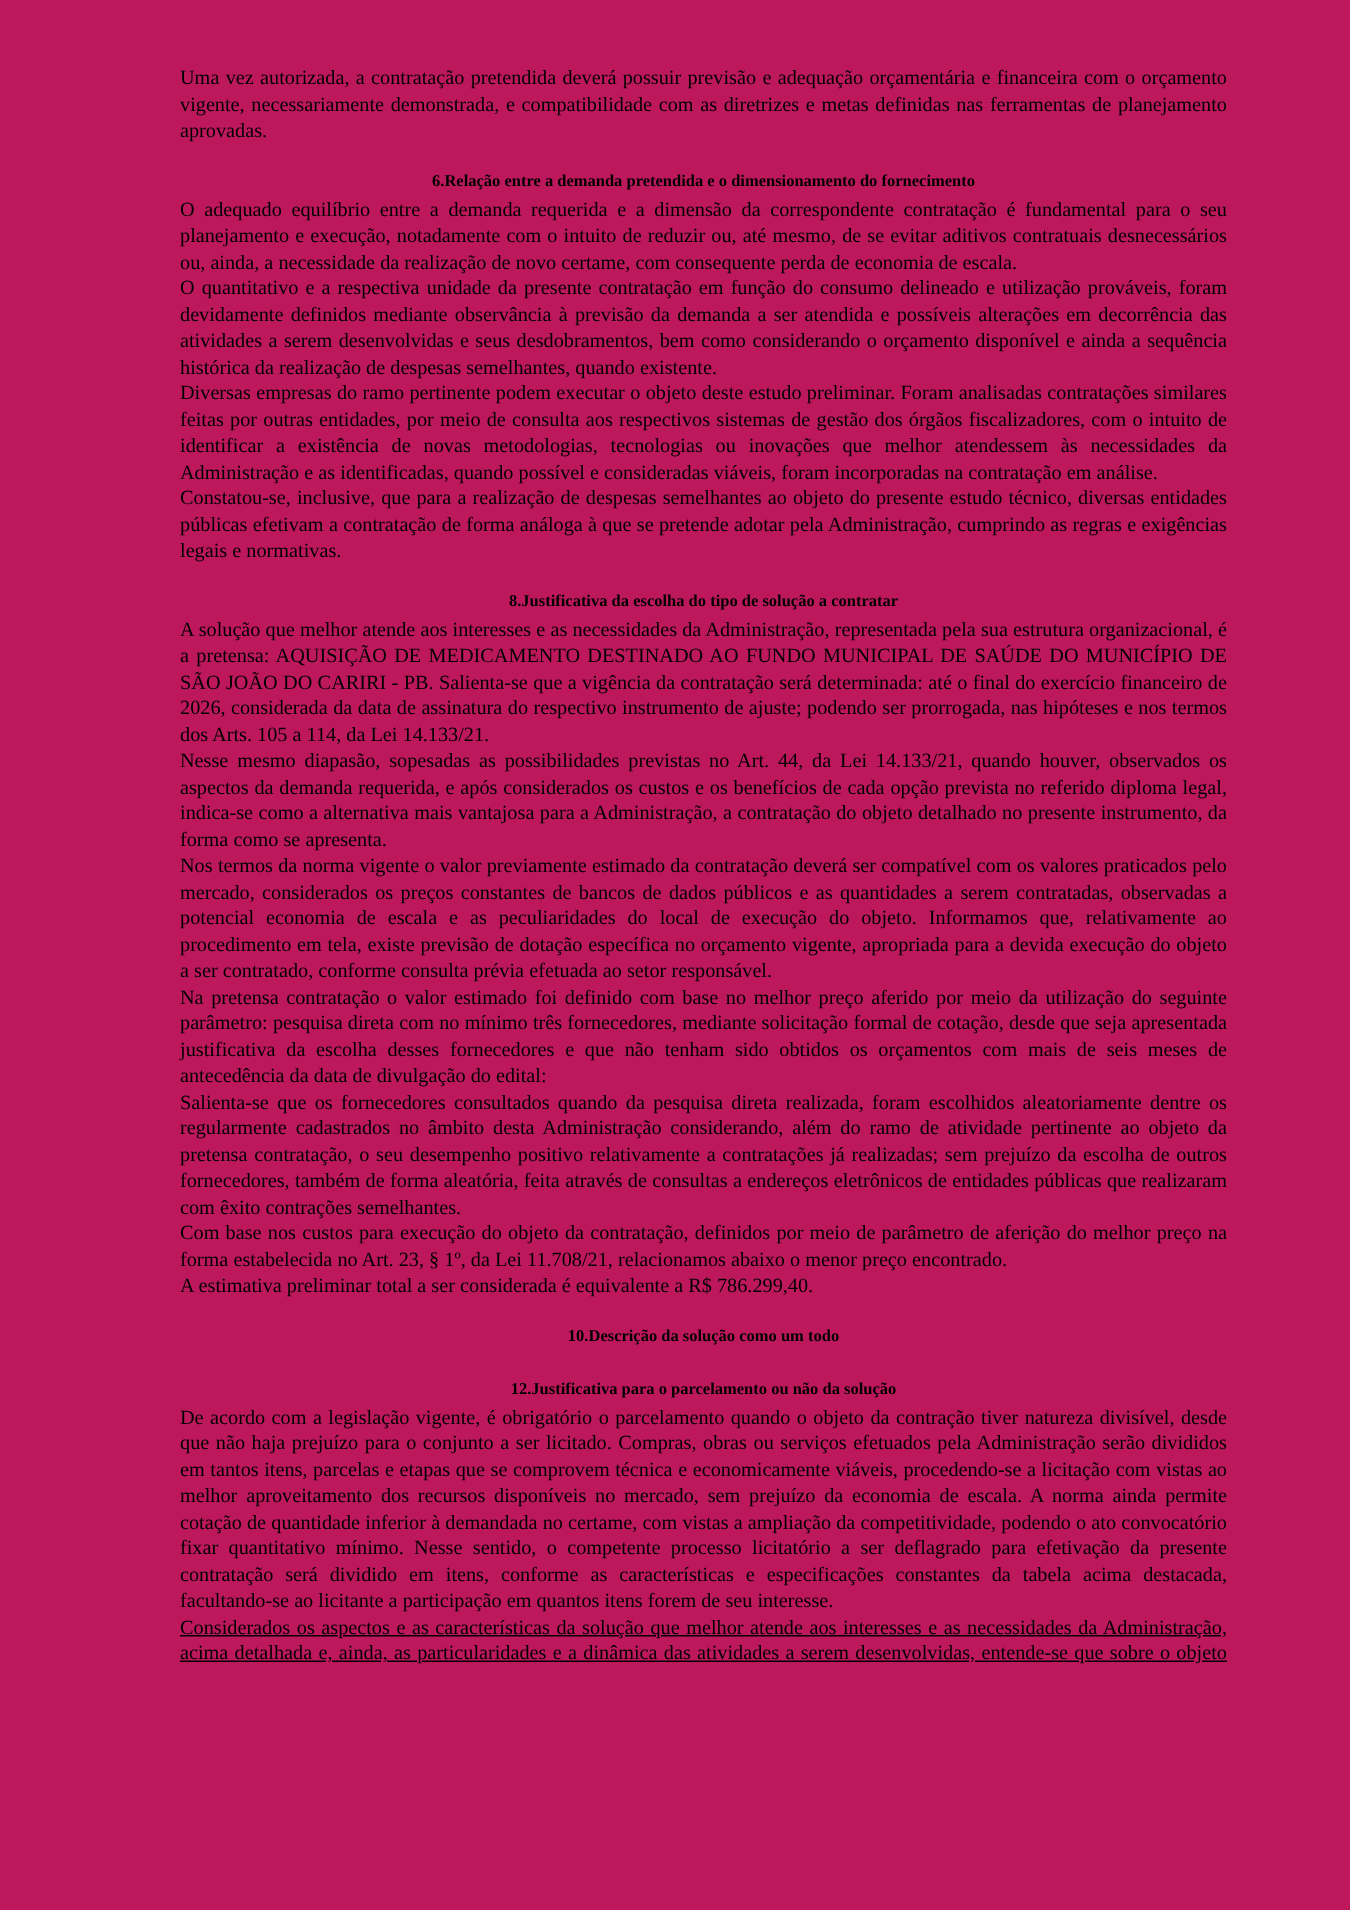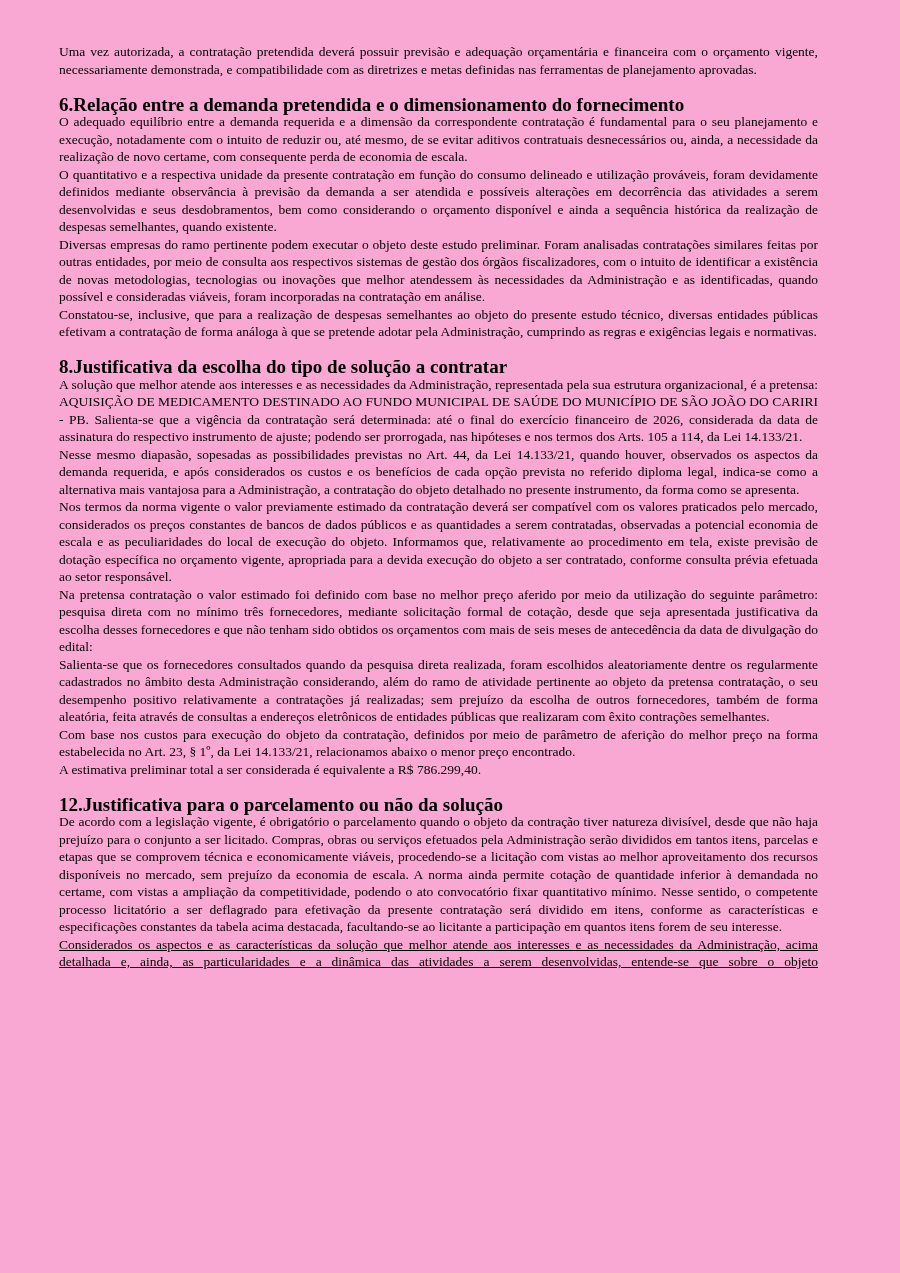--- a/index.html
+++ b/index.html
@@ -9,41 +9,41 @@
   }
   body {
     width: 900px;
     height: 1273px;
     overflow: hidden;
   }
   .page {
     box-sizing: border-box;
     width: 900px;
     min-height: 1273px;
-    padding: 43px 82px 40px 59px;
-    background: #f9a8d4;
+    padding: 43px 82px 40px 120px;
+    background: #be185d;
     color: #000000;
     font-family: "Liberation Serif", "DejaVu Serif", serif;
     font-size: 13.5px;
     line-height: 17.5px;
   }
   .para {
     margin: 0;
     text-align: justify;
   }
   .para.cut-line {
     text-align-last: justify;
     text-decoration: underline;
   }
   .section-heading {
     margin: 17.5px 0 0 0;
-    font-size: 19px;
+    font-size: 11px;
     line-height: 17.5px;
     font-weight: bold;
-    text-align: left;
+    text-align: center;
   }
   section {
     margin: 0;
     padding: 0;
   }
 </style>
 </head>
 <body>
 
 <div class="page">
@@ -64,25 +64,26 @@
   <section>
     <h2 class="section-heading">8.Justificativa da escolha do tipo de solução a contratar</h2>
     <p class="para">A solução que melhor atende aos interesses e as necessidades da Administração, representada pela sua estrutura organizacional, é a pretensa: AQUISIÇÃO DE MEDICAMENTO DESTINADO AO FUNDO MUNICIPAL DE SAÚDE DO MUNICÍPIO DE SÃO JOÃO DO CARIRI - PB. Salienta-se que a vigência da contratação será determinada: até o final do exercício financeiro de 2026, considerada da data de assinatura do respectivo instrumento de ajuste; podendo ser prorrogada, nas hipóteses e nos termos dos Arts. 105 a 114, da Lei 14.133/21.</p>
     <p class="para">Nesse mesmo diapasão, sopesadas as possibilidades previstas no Art. 44, da Lei 14.133/21, quando houver, observados os aspectos da demanda requerida, e após considerados os custos e os benefícios de cada opção prevista no referido diploma legal, indica-se como a alternativa mais vantajosa para a Administração, a contratação do objeto detalhado no presente instrumento, da forma como se apresenta.</p>
   </section>
 
   <section>
     <p class="para">Nos termos da norma vigente o valor previamente estimado da contratação deverá ser compatível com os valores praticados pelo mercado, considerados os preços constantes de bancos de dados públicos e as quantidades a serem contratadas, observadas a potencial economia de escala e as peculiaridades do local de execução do objeto. Informamos que, relativamente ao procedimento em tela, existe previsão de dotação específica no orçamento vigente, apropriada para a devida execução do objeto a ser contratado, conforme consulta prévia efetuada ao setor responsável.</p>
     <p class="para">Na pretensa contratação o valor estimado foi definido com base no melhor preço aferido por meio da utilização do seguinte parâmetro: pesquisa direta com no mínimo três fornecedores, mediante solicitação formal de cotação, desde que seja apresentada justificativa da escolha desses fornecedores e que não tenham sido obtidos os orçamentos com mais de seis meses de antecedência da data de divulgação do edital:</p>
     <p class="para">Salienta-se que os fornecedores consultados quando da pesquisa direta realizada, foram escolhidos aleatoriamente dentre os regularmente cadastrados no âmbito desta Administração considerando, além do ramo de atividade pertinente ao objeto da pretensa contratação, o seu desempenho positivo relativamente a contratações já realizadas; sem prejuízo da escolha de outros fornecedores, também de forma aleatória, feita através de consultas a endereços eletrônicos de entidades públicas que realizaram com êxito contrações semelhantes.</p>
-    <p class="para">Com base nos custos para execução do objeto da contratação, definidos por meio de parâmetro de aferição do melhor preço na forma estabelecida no Art. 23, § 1º, da Lei 14.133/21, relacionamos abaixo o menor preço encontrado.</p>
+    <p class="para">Com base nos custos para execução do objeto da contratação, definidos por meio de parâmetro de aferição do melhor preço na forma estabelecida no Art. 23, § 1º, da Lei 11.708/21, relacionamos abaixo o menor preço encontrado.</p>
     <p class="para">A estimativa preliminar total a ser considerada é equivalente a R$ 786.299,40.</p>
   </section>
 
   <section>
+    <h2 class="section-heading">10.Descrição da solução como um todo</h2>
   </section>
 
   <section>
     <h2 class="section-heading">12.Justificativa para o parcelamento ou não da solução</h2>
     <p class="para">De acordo com a legislação vigente, é obrigatório o parcelamento quando o objeto da contração tiver natureza divisível, desde que não haja prejuízo para o conjunto a ser licitado. Compras, obras ou serviços efetuados pela Administração serão divididos em tantos itens, parcelas e etapas que se comprovem técnica e economicamente viáveis, procedendo-se a licitação com vistas ao melhor aproveitamento dos recursos disponíveis no mercado, sem prejuízo da economia de escala. A norma ainda permite cotação de quantidade inferior à demandada no certame, com vistas a ampliação da competitividade, podendo o ato convocatório fixar quantitativo mínimo. Nesse sentido, o competente processo licitatório a ser deflagrado para efetivação da presente contratação será dividido em itens, conforme as características e especificações constantes da tabela acima destacada, facultando-se ao licitante a participação em quantos itens forem de seu interesse.</p>
     <p class="para cut-line">Considerados os aspectos e as características da solução que melhor atende aos interesses e as necessidades da Administração, acima detalhada e, ainda, as particularidades e a dinâmica das atividades a serem desenvolvidas, entende-se que sobre o objeto</p>
   </section>
 
 </div>
 

